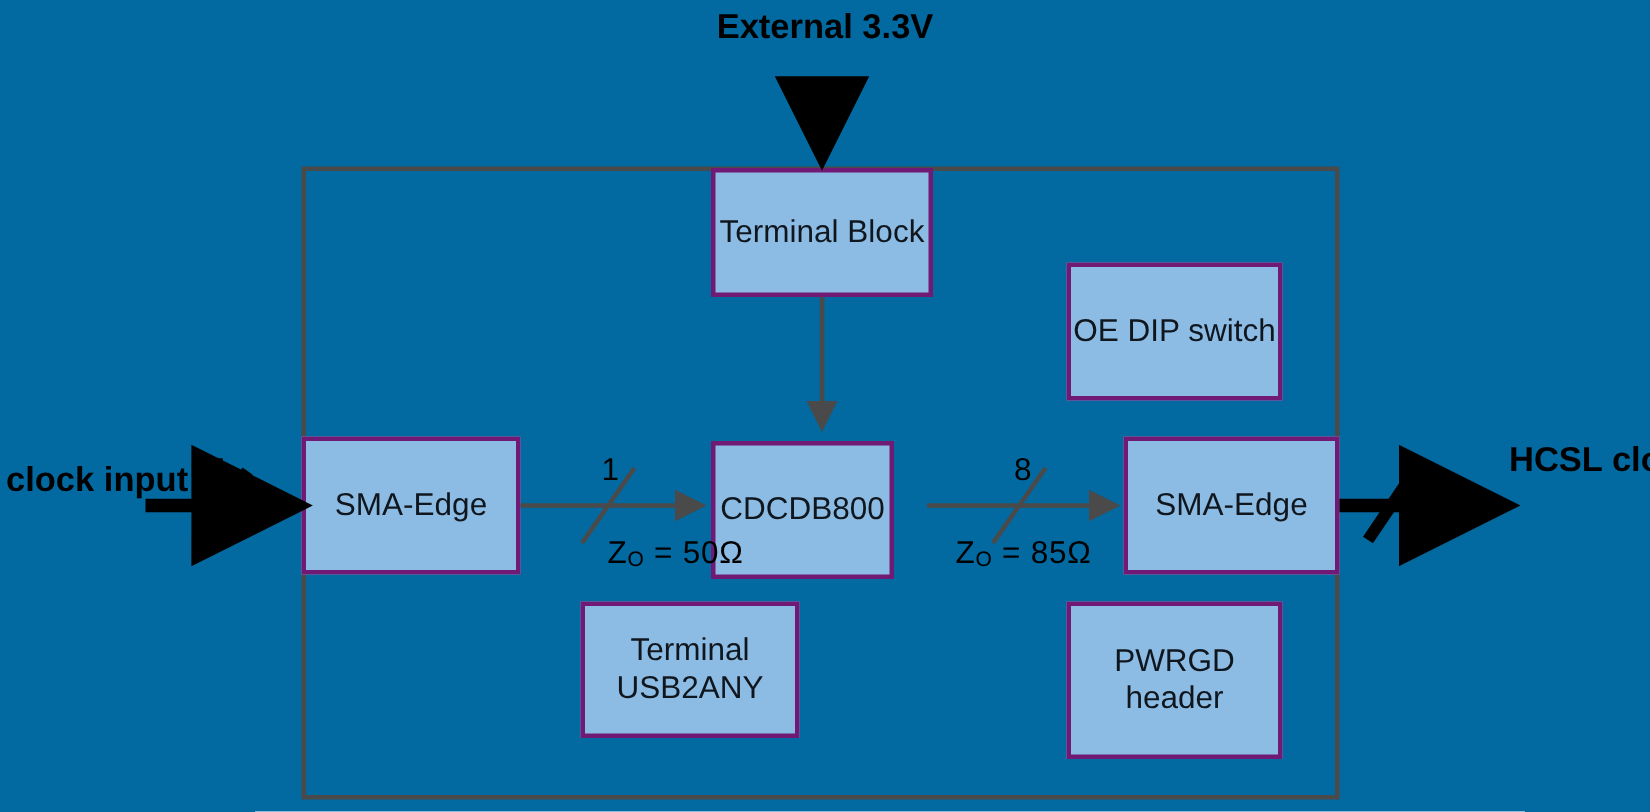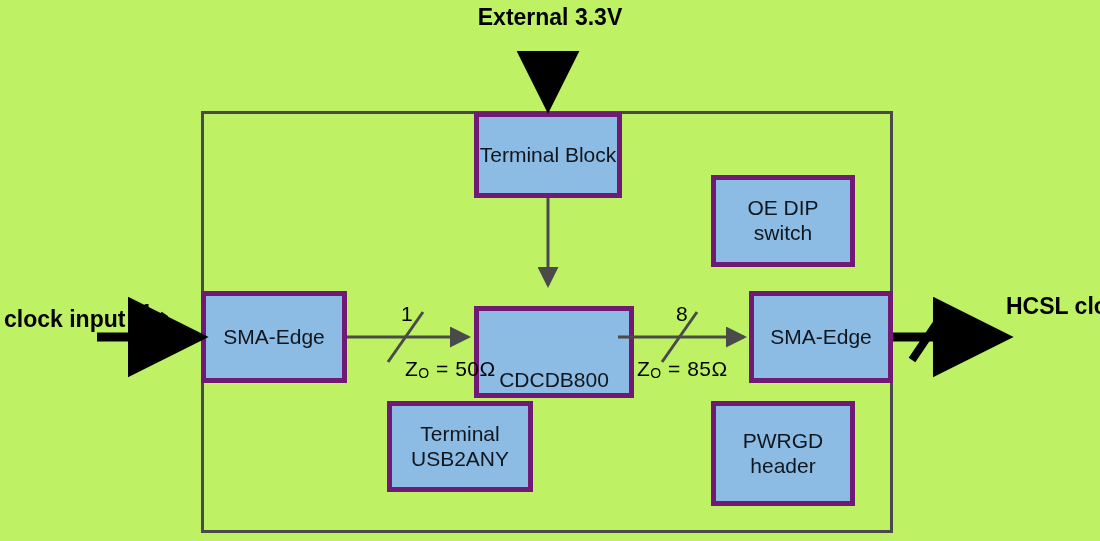--- a/index.html
+++ b/index.html
@@ -7,27 +7,27 @@
     padding: 0;
     background: #ffffff;
   }
   body {
     font-family: "Liberation Sans", sans-serif;
   }
   #canvas {
     position: relative;
     width: 1100px;
     height: 541px;
-    background: #bef264;
+    background: #0369a1;
     overflow: hidden;
   }
   .blk {
     position: absolute;
     background: #8CBBE3;
-    border: 5px solid #701a75;
+    border: 3px solid #701a75;
     box-sizing: border-box;
     display: flex;
     align-items: center;
     justify-content: center;
     text-align: center;
     color: #10161D;
     font-size: 21px;
     line-height: 1.18;
     font-family: "Liberation Sans", sans-serif;
   }
@@ -94,21 +94,21 @@
   </div>
 
   <div class="blk" style="left:711px; top:175px; width:144px; height:92px;">
     <span>OE DIP switch</span>
   </div>
 
   <div class="blk" style="left:201px; top:291px; width:146px; height:92px;">
     <span>SMA-Edge</span>
   </div>
 
-  <div class="blk" style="left:474px; top:306px; width:160px; height:92px;align-items:flex-end;">
+  <div class="blk" style="left:474px; top:294px; width:122px; height:92px;">
     <span>CDCDB800</span>
   </div>
 
   <div class="blk" style="left:749px; top:291px; width:144px; height:92px;">
     <span>SMA-Edge</span>
   </div>
 
 
   <div class="blk" style="left:387px; top:401px; width:146px; height:91px;">
     <div>

